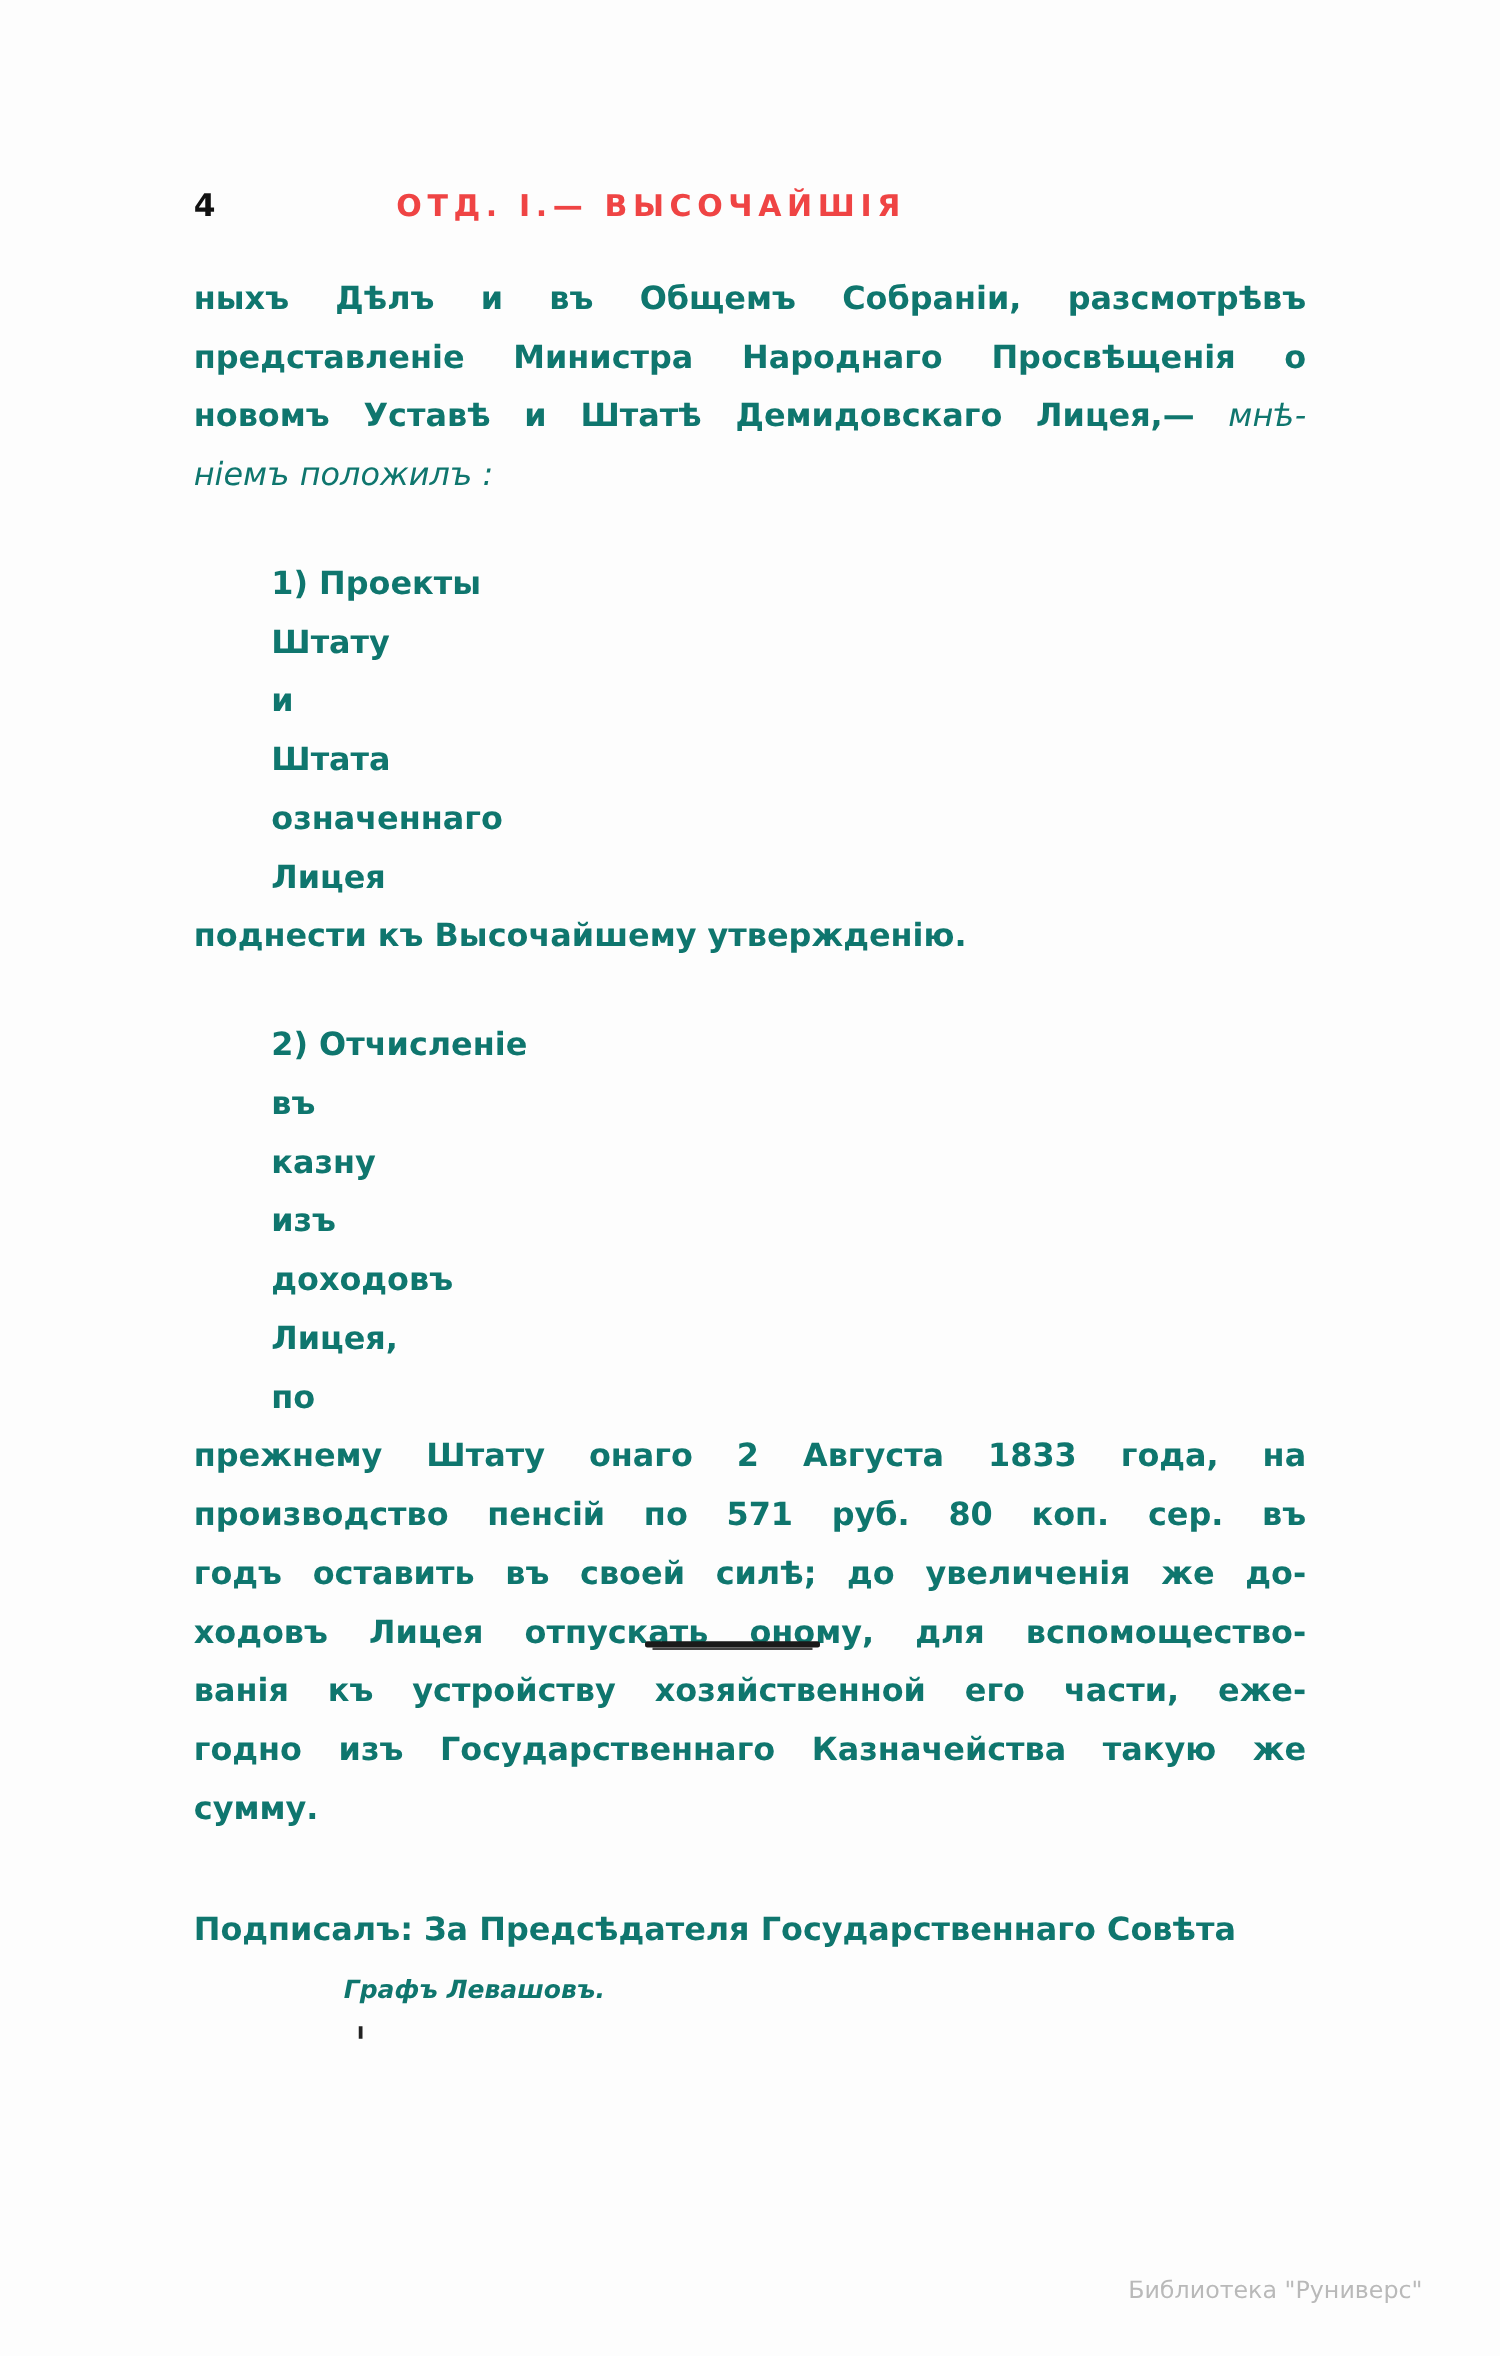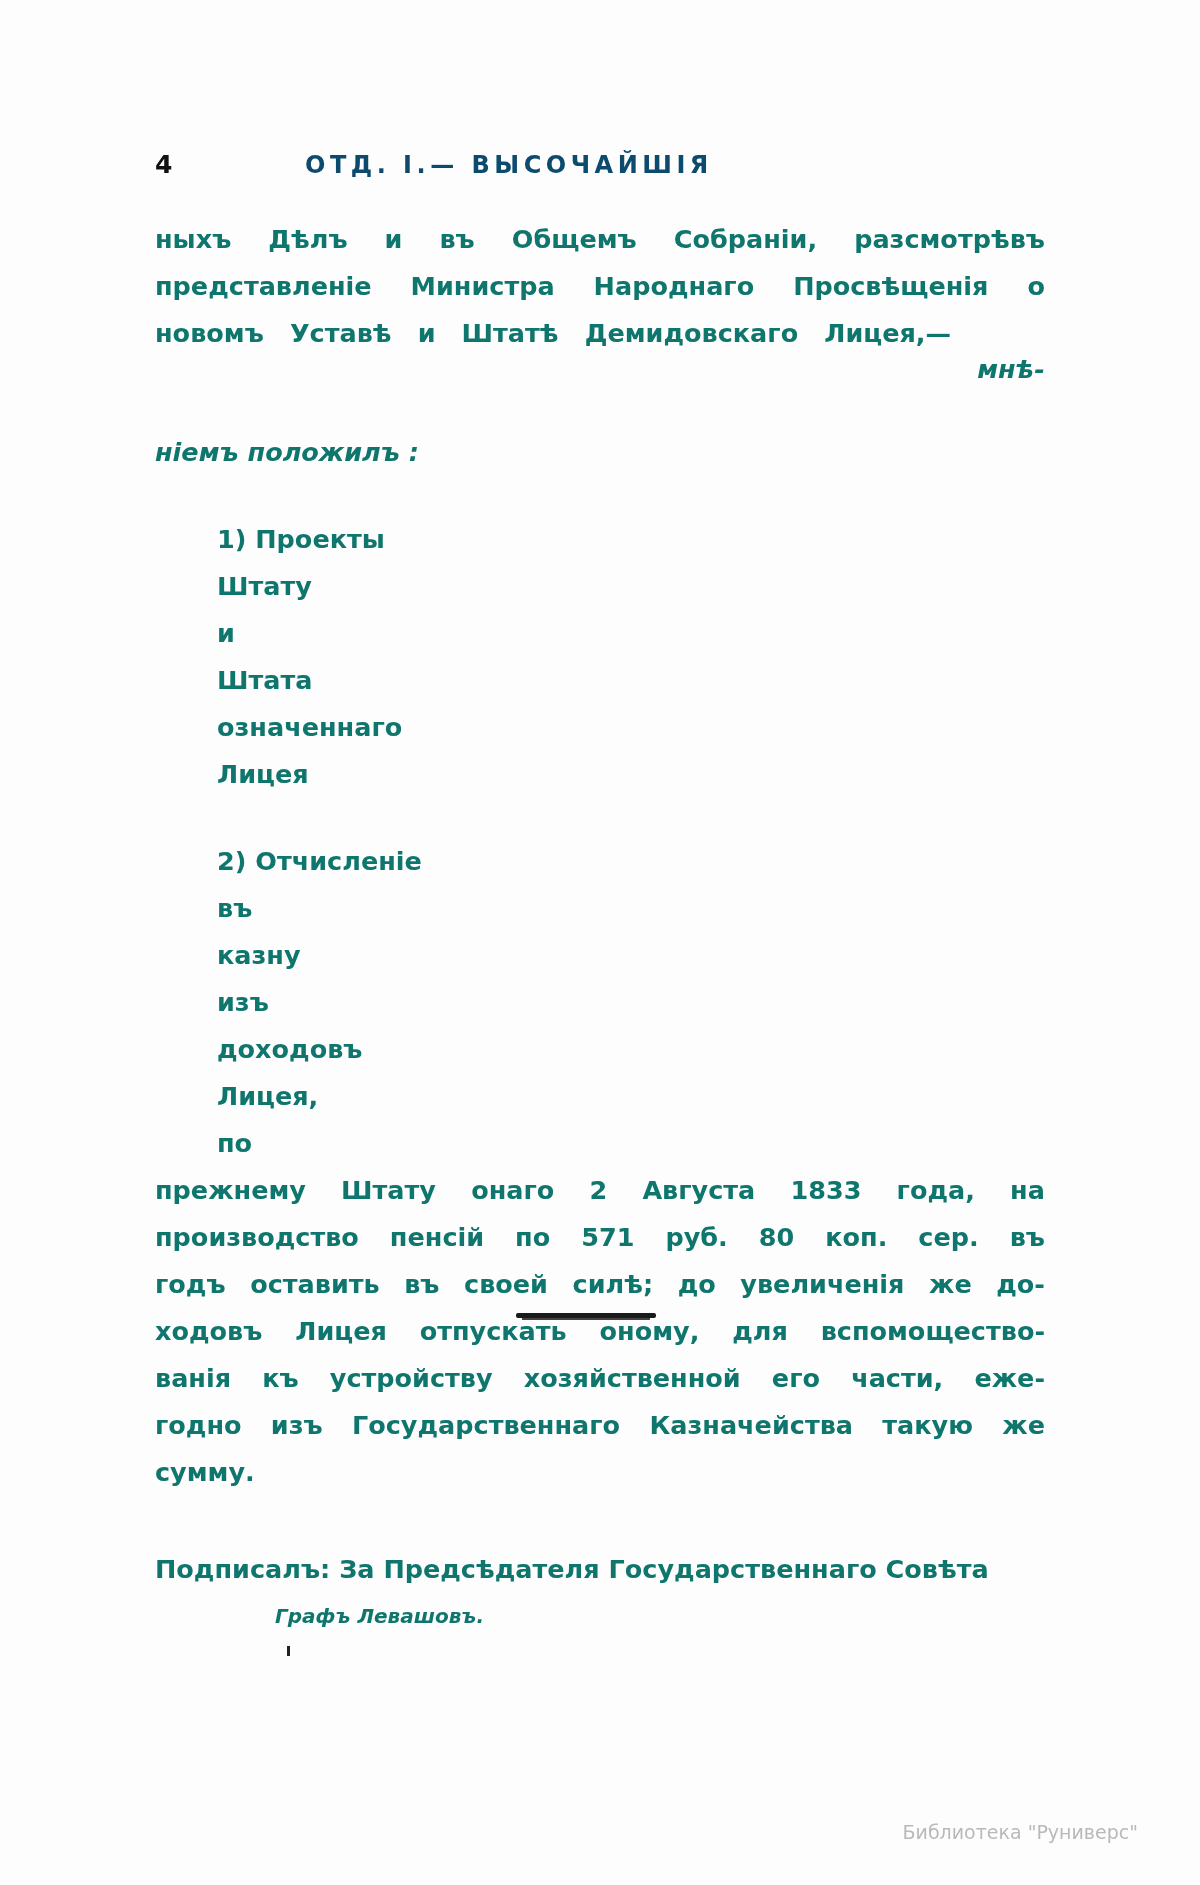--- a/index.html
+++ b/index.html
@@ -42,22 +42,23 @@
     font-size: 25px;
     width: 150px;
     color: #111;
     letter-spacing: 0px;
   }
   .running-title {
     font-family: "DejaVu Sans", sans-serif;
     font-weight: bold;
     font-size: 24px;
     letter-spacing: 4.5px;
-    color: #0c4a6e;
-    white-space: nowrap;
+    color: #ef4444;
+    white-space: nowrap;
+    margin-left: 12px;
   }
   
   .para {
     font-family: "DejaVu Sans", sans-serif;
     font-weight: bold;
     font-size: 25.5px;
     line-height: 47px;
     color: #0f766e;
     text-align: justify;
     margin: 0;
@@ -68,22 +69,21 @@
   }
   .para .justify {
     display: flex;
     justify-content: space-between;
     white-space: nowrap;
   }
   .para .justify > span { display: inline-block; }
   .indent-block { margin-top: 40px; }
   .italic-tail {
     font-style: italic;
-    font-weight: bold;
-    margin-top: 36px;
+    font-weight: normal;
   }
   .sign-block {
     margin-top: 50px;
   }
   .sign-line2 {
     font-style: italic;
     font-weight: bold;
     font-size: 20px;
     font-family: "DejaVu Sans", sans-serif;
     padding-left: 120px;
@@ -170,20 +170,21 @@
 
     <p class="para indent-block">
       <span class="justify" style="padding-left:62px;flex-direction:column;">
         <span>1) Проекты</span>
         <span>Штату</span>
         <span>и</span>
         <span>Штата</span>
         <span>означеннаго</span>
         <span>Лицея</span>
       </span>
+      <span class="line">поднести   къ  Высочайшему  утвержденію.</span>
     </p>
 
     <p class="para indent-block">
       <span class="justify" style="padding-left:62px;flex-direction:column;">
         <span>2) Отчисленіе</span>
         <span>въ</span>
         <span>казну</span>
         <span>изъ</span>
         <span>доходовъ</span>
         <span>Лицея,</span>

